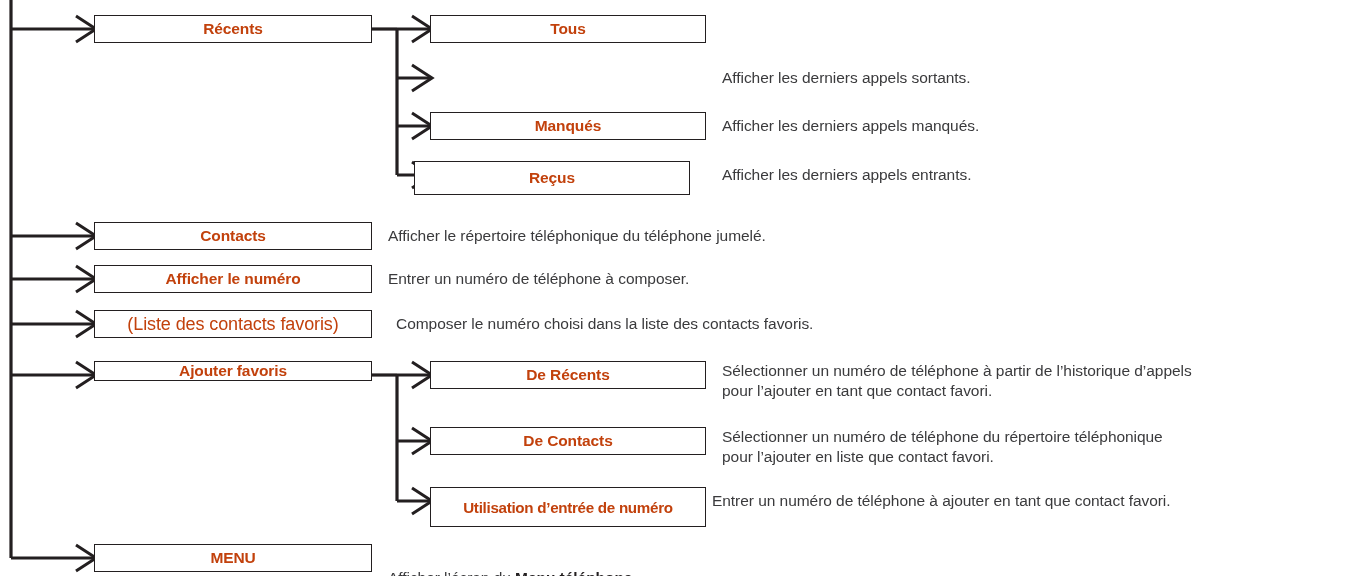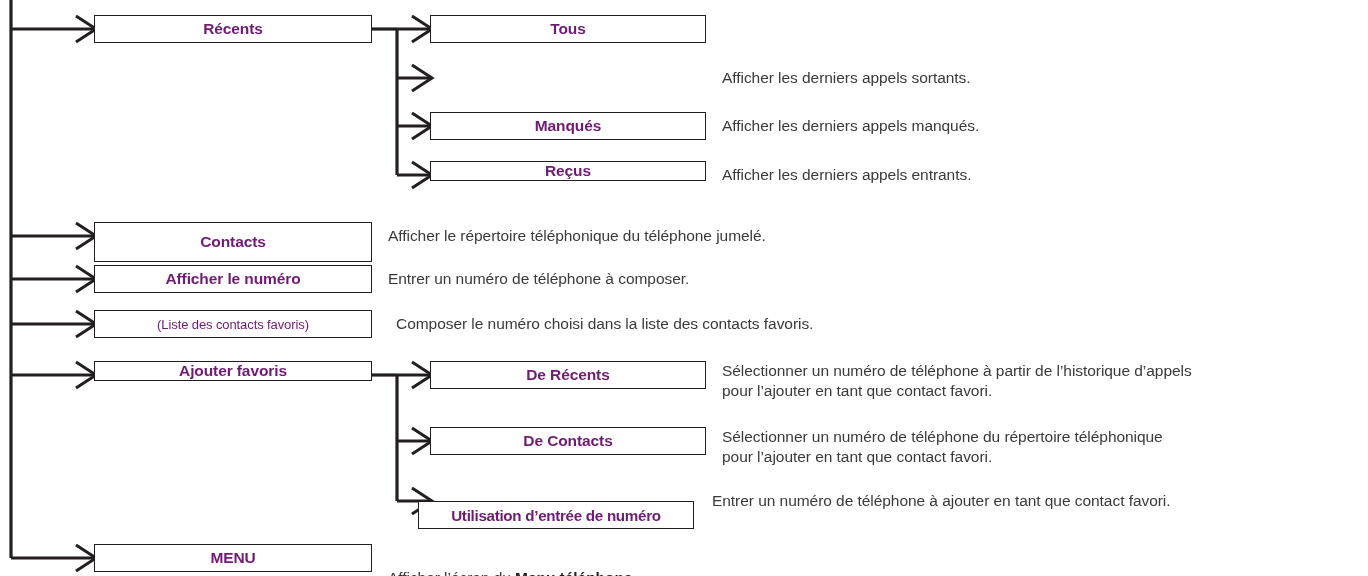--- a/index.html
+++ b/index.html
@@ -38,26 +38,26 @@
     position: absolute;
     box-sizing: border-box;
     border: 1.6px solid #231f20;
     background: #ffffff;
     display: flex;
     align-items: center;
     justify-content: center;
     font-weight: bold;
     font-size: 15.5px;
     letter-spacing: -0.1px;
-    color: #701a75;
+    color: #c2410c;
     white-space: nowrap;
   }
   .node-box.plain {
     font-weight: normal;
-    font-size: 13px;
+    font-size: 18px;
   }
   .node-box.tight {
     font-size: 15.2px;
     letter-spacing: -0.3px;
   }
 
   .desc {
     position: absolute;
     font-size: 15.5px;
     font-weight: normal;
@@ -116,61 +116,61 @@
       <polyline points="412,162 432,175 412,188"></polyline>
 
       <polyline points="412,362 432,375 412,388"></polyline>
       <polyline points="412,428 432,441 412,454"></polyline>
       <polyline points="412,488 432,501 412,514"></polyline>
     </g>
   </svg>
 
   <div class="node-box" style="left:94px; top:15px; width:278px; height:28px;">Récents</div>
 
-  <div class="node-box" style="left:94px; top:222px; width:278px; height:40px;">Contacts</div>
+  <div class="node-box" style="left:94px; top:222px; width:278px; height:28px;">Contacts</div>
 
   <div class="node-box" style="left:94px; top:265px; width:278px; height:28px;">Afficher le numéro</div>
 
   <div class="node-box plain" style="left:94px; top:310px; width:278px; height:28px;">(Liste des contacts favoris)</div>
 
   <div class="node-box" style="left:94px; top:361px; width:278px; height:20px;">Ajouter favoris</div>
 
   <div class="node-box" style="left:94px; top:544px; width:278px; height:28px;">MENU</div>
 
   <div class="node-box" style="left:430px; top:15px; width:276px; height:28px;">Tous</div>
 
 
   <div class="node-box" style="left:430px; top:112px; width:276px; height:28px;">Manqués</div>
 
-  <div class="node-box" style="left:430px; top:161px; width:276px; height:20px;">Reçus</div>
+  <div class="node-box" style="left:414px; top:161px; width:276px; height:34px;">Reçus</div>
 
   <div class="node-box" style="left:430px; top:361px; width:276px; height:28px;">De Récents</div>
 
   <div class="node-box" style="left:430px; top:427px; width:276px; height:28px;">De Contacts</div>
 
-  <div class="node-box tight" style="left:418px; top:487px; width:276px; height:28px;margin-top:14px;">Utilisation d’entrée de numéro</div>
+  <div class="node-box tight" style="left:430px; top:487px; width:276px; height:40px;">Utilisation d’entrée de numéro</div>
 
 
   <div class="desc" style="left:722px; top:68px;">Afficher les derniers appels sortants.</div>
 
   <div class="desc" style="left:722px; top:116px;">Afficher les derniers appels manqués.</div>
 
   <div class="desc" style="left:722px; top:165px;">Afficher les derniers appels entrants.</div>
 
   <div class="desc" style="left:388px; top:226px;">Afficher le répertoire téléphonique du téléphone jumelé.</div>
 
   <div class="desc" style="left:388px; top:269px;">Entrer un numéro de téléphone à composer.</div>
 
   <div class="desc" style="left:388px; top:314px;margin-left:8px;">Composer le numéro choisi dans la liste des contacts favoris.</div>
 
   <div class="desc" style="left:722px; top:361px;">Sélectionner un numéro de téléphone à partir de l’historique d’appels
 pour l’ajouter en tant que contact favori.</div>
 
   <div class="desc" style="left:722px; top:427px;">Sélectionner un numéro de téléphone du répertoire téléphonique
-pour l’ajouter en tant que contact favori.</div>
+pour l’ajouter en liste que contact favori.</div>
 
   <div class="desc" style="left:712px; top:491px;">Entrer un numéro de téléphone à ajouter en tant que contact favori.</div>
 
   <div class="desc" style="left:388px; top:548px;">
     <span>Afficher l’écran du </span><b>Menu téléphone</b><span>.</span>
   </div>
 
 </div>
 
 </body></html>

